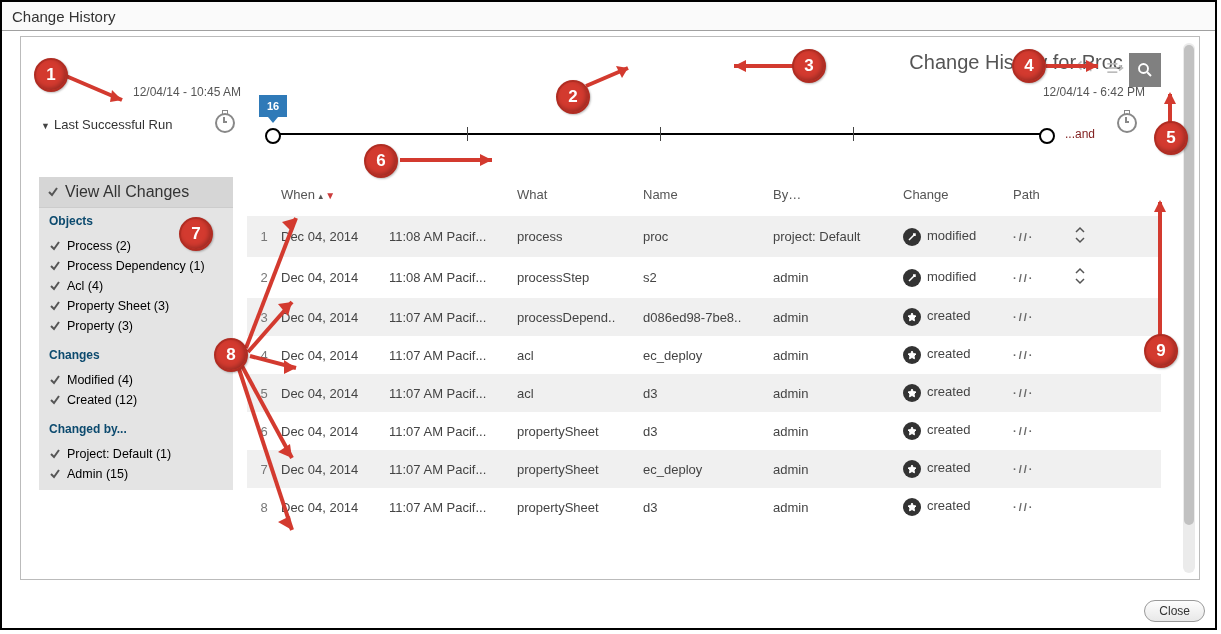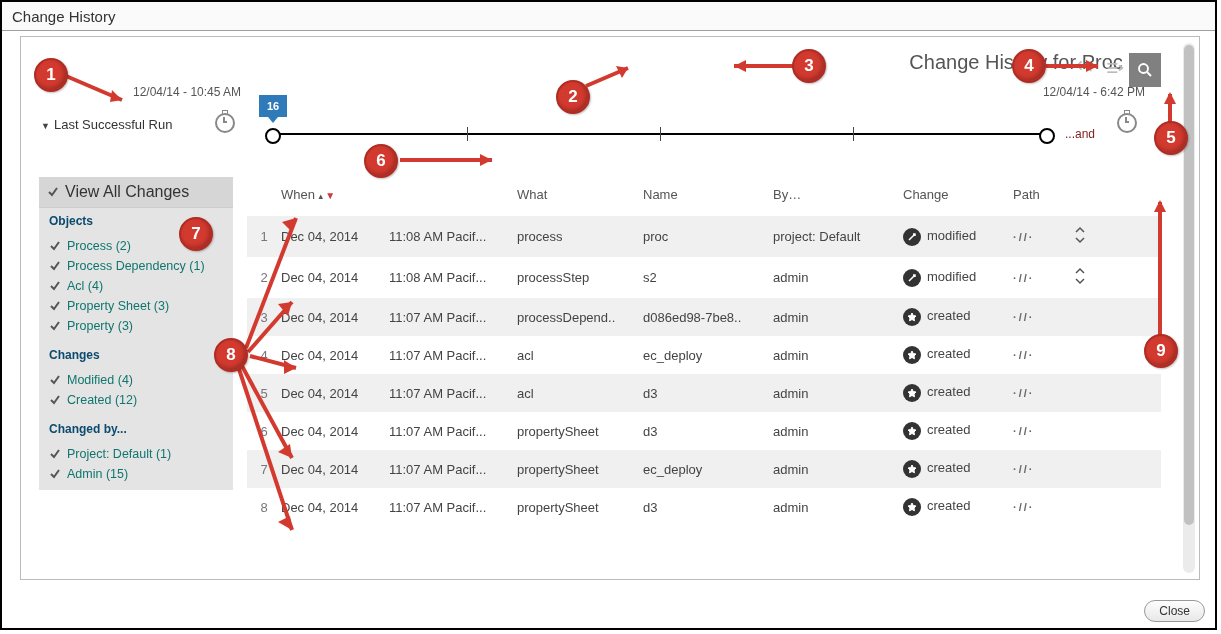--- a/index.html
+++ b/index.html
@@ -40,21 +40,21 @@
   .clock::after{content:"";position:absolute;left:6px;top:6px;width:4px;height:1.5px;background:#888;}
   .clock-stem{position:absolute;top:-5px;left:5px;width:4px;height:3px;border:1.5px solid #888;border-bottom:none;}
   .clock-wrap-l{position:absolute; left:194px; top:76px;}
   .clock-wrap-r{position:absolute; right:62px; top:76px;}
 
   .body-row { position:absolute; top:140px; left:18px; right:38px; bottom:6px; display:flex; gap:14px;}
   .side { width:194px; background:#fff; font-size:12.5px;}
   .side-sec { background:#d6d6d6; padding:6px 8px; font-size:16px; color:#333; display:flex; align-items:center; gap:6px; border-bottom:1px solid #ccc;}
   .side-hd { background:#e4e4e4; padding:6px 10px; font-weight:bold; font-size:12px; color:#0c4a6e;}
   .filters { background:#e4e4e4; padding:2px 0 6px 0;}
-  .frow { padding:3px 10px 3px 10px; display:flex; align-items:center; gap:6px; color:#0f766e;}
+  .frow { padding:3px 10px 3px 10px; display:flex; align-items:center; gap:6px; color:#000000;}
   .chev { width:12px; height:12px; display:inline-flex; align-items:center; justify-content:center;}
   .chev svg{stroke:#555;stroke-width:2;fill:none;}
 
   .table { flex:1; font-size:13px;}
   .thead { display:grid; grid-template-columns:28px 108px 128px 126px 130px 130px 110px 60px 40px; padding:10px 6px 14px 6px; color:#555;}
   .thead .sort-ind{color:#cc3c3c; font-size:10px; margin-left:2px;}
   .trow { display:grid; grid-template-columns:28px 108px 128px 126px 130px 130px 110px 60px 40px; align-items:center; padding:10px 6px; color:#444;}
   .trow:nth-child(odd){background:#f0f0f0;}
   .trow:nth-child(even){background:#fff;}
   .cell { white-space:nowrap; overflow:hidden; text-overflow:ellipsis; padding-right:6px;}

